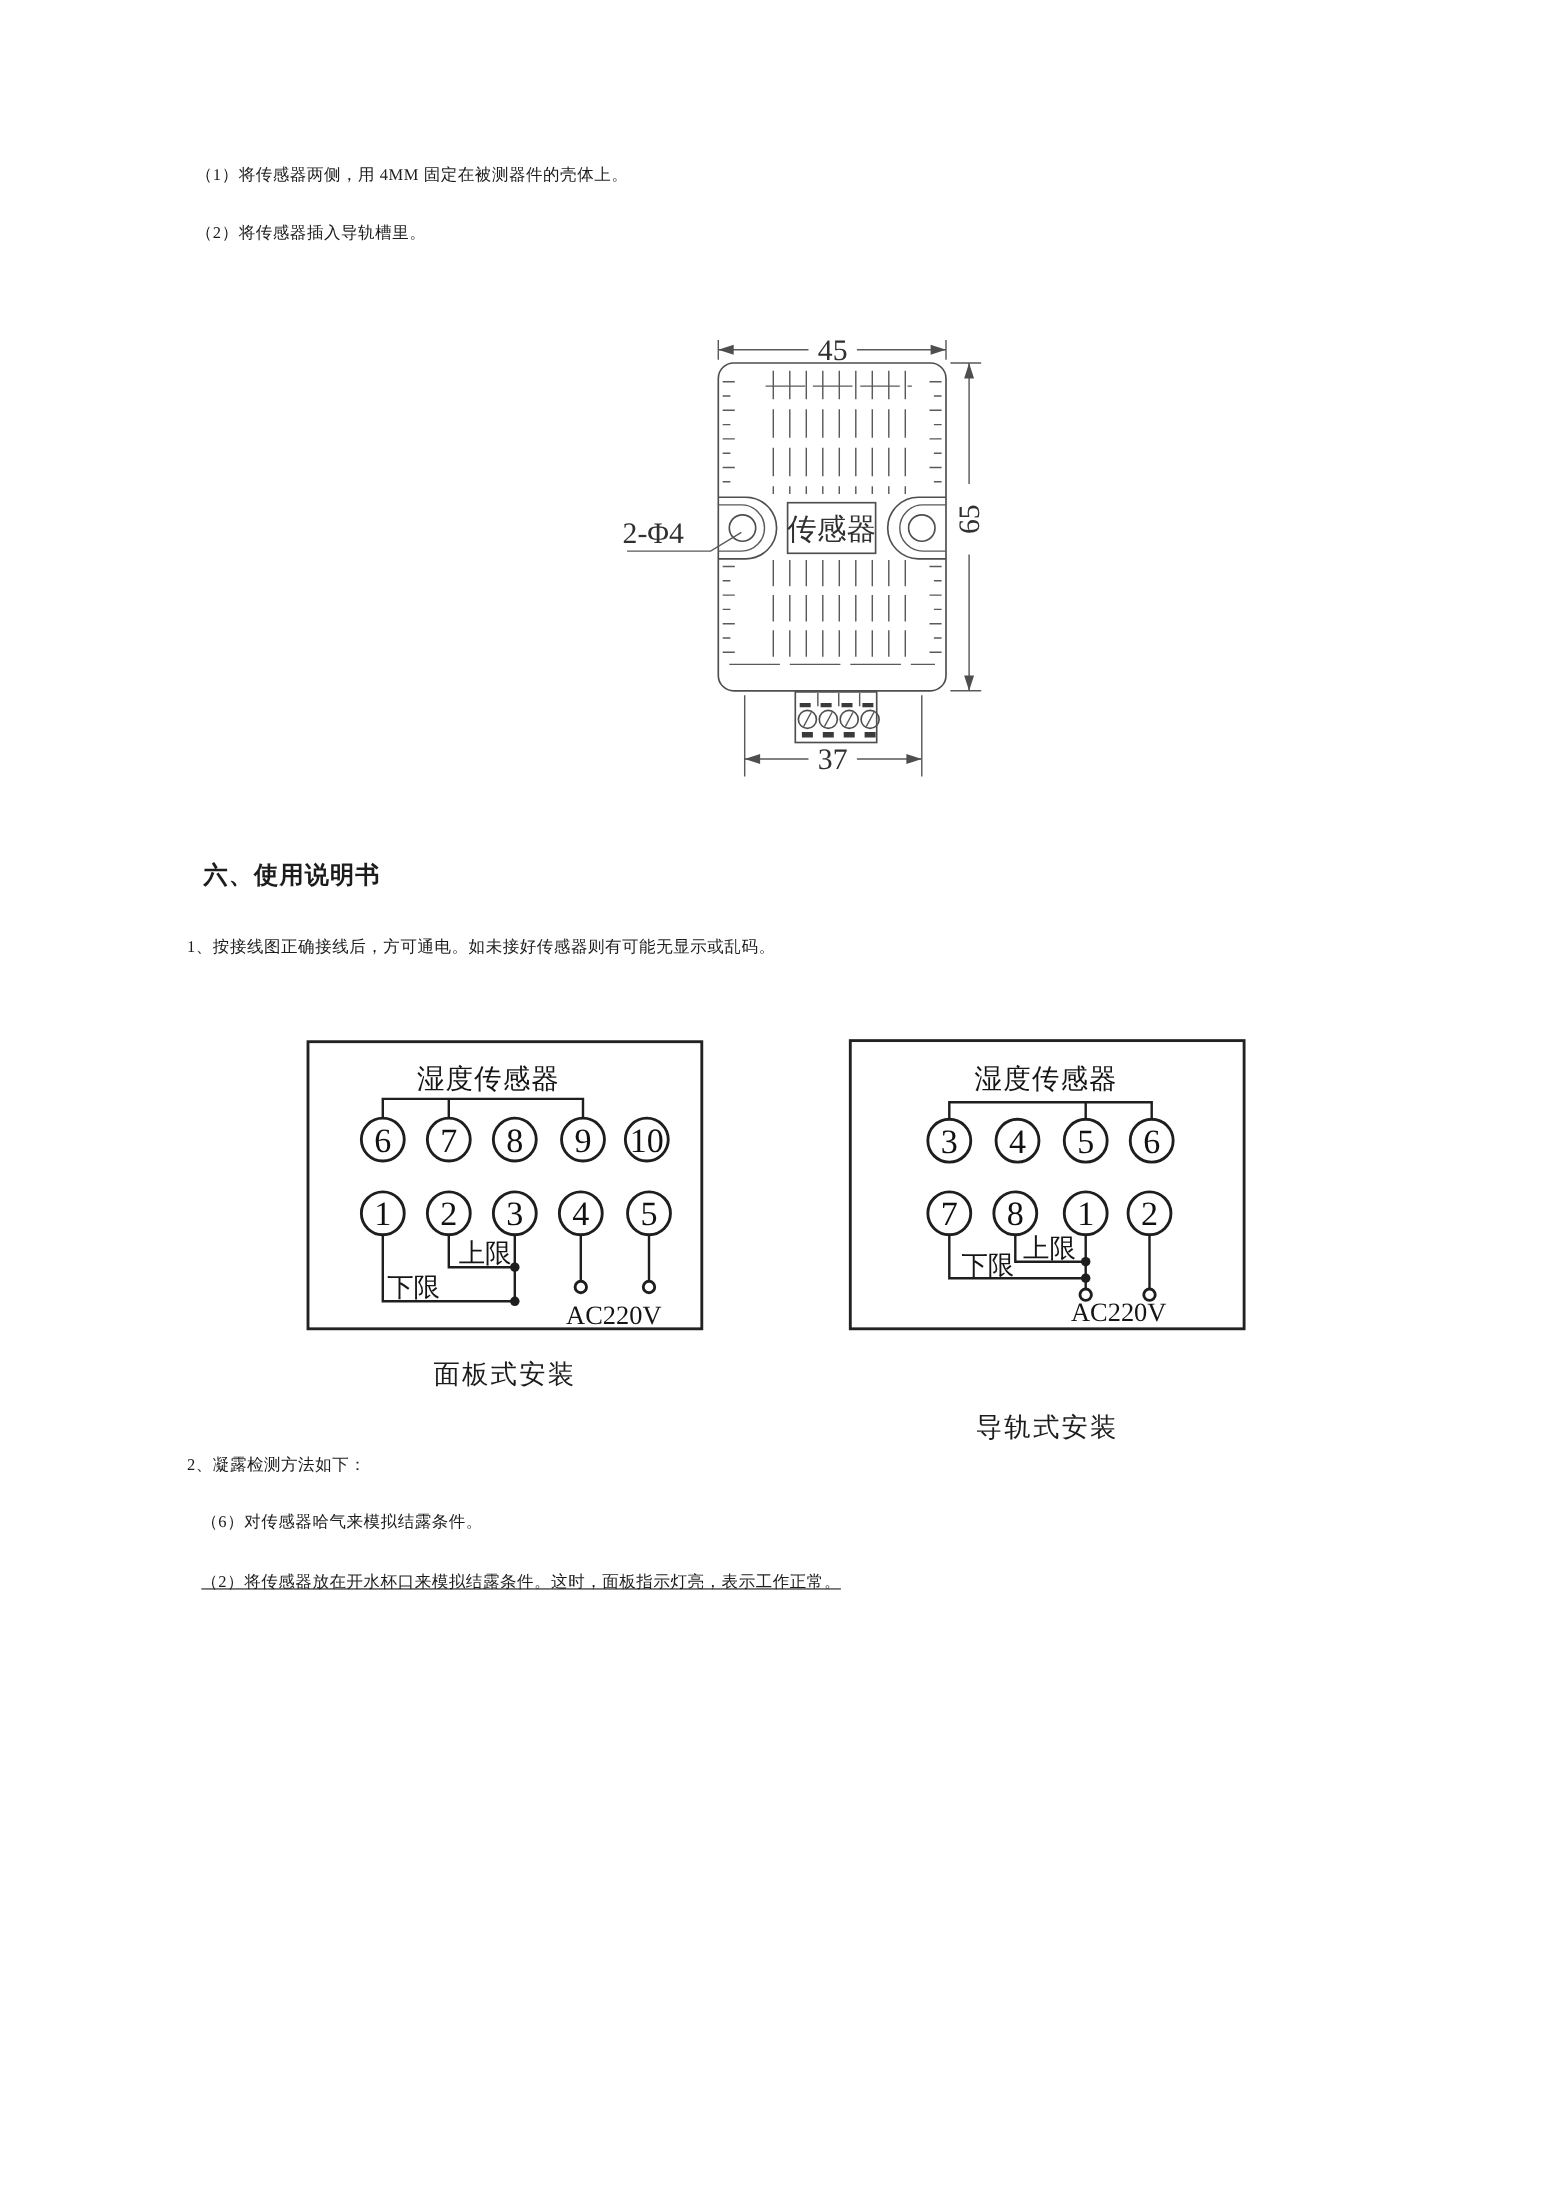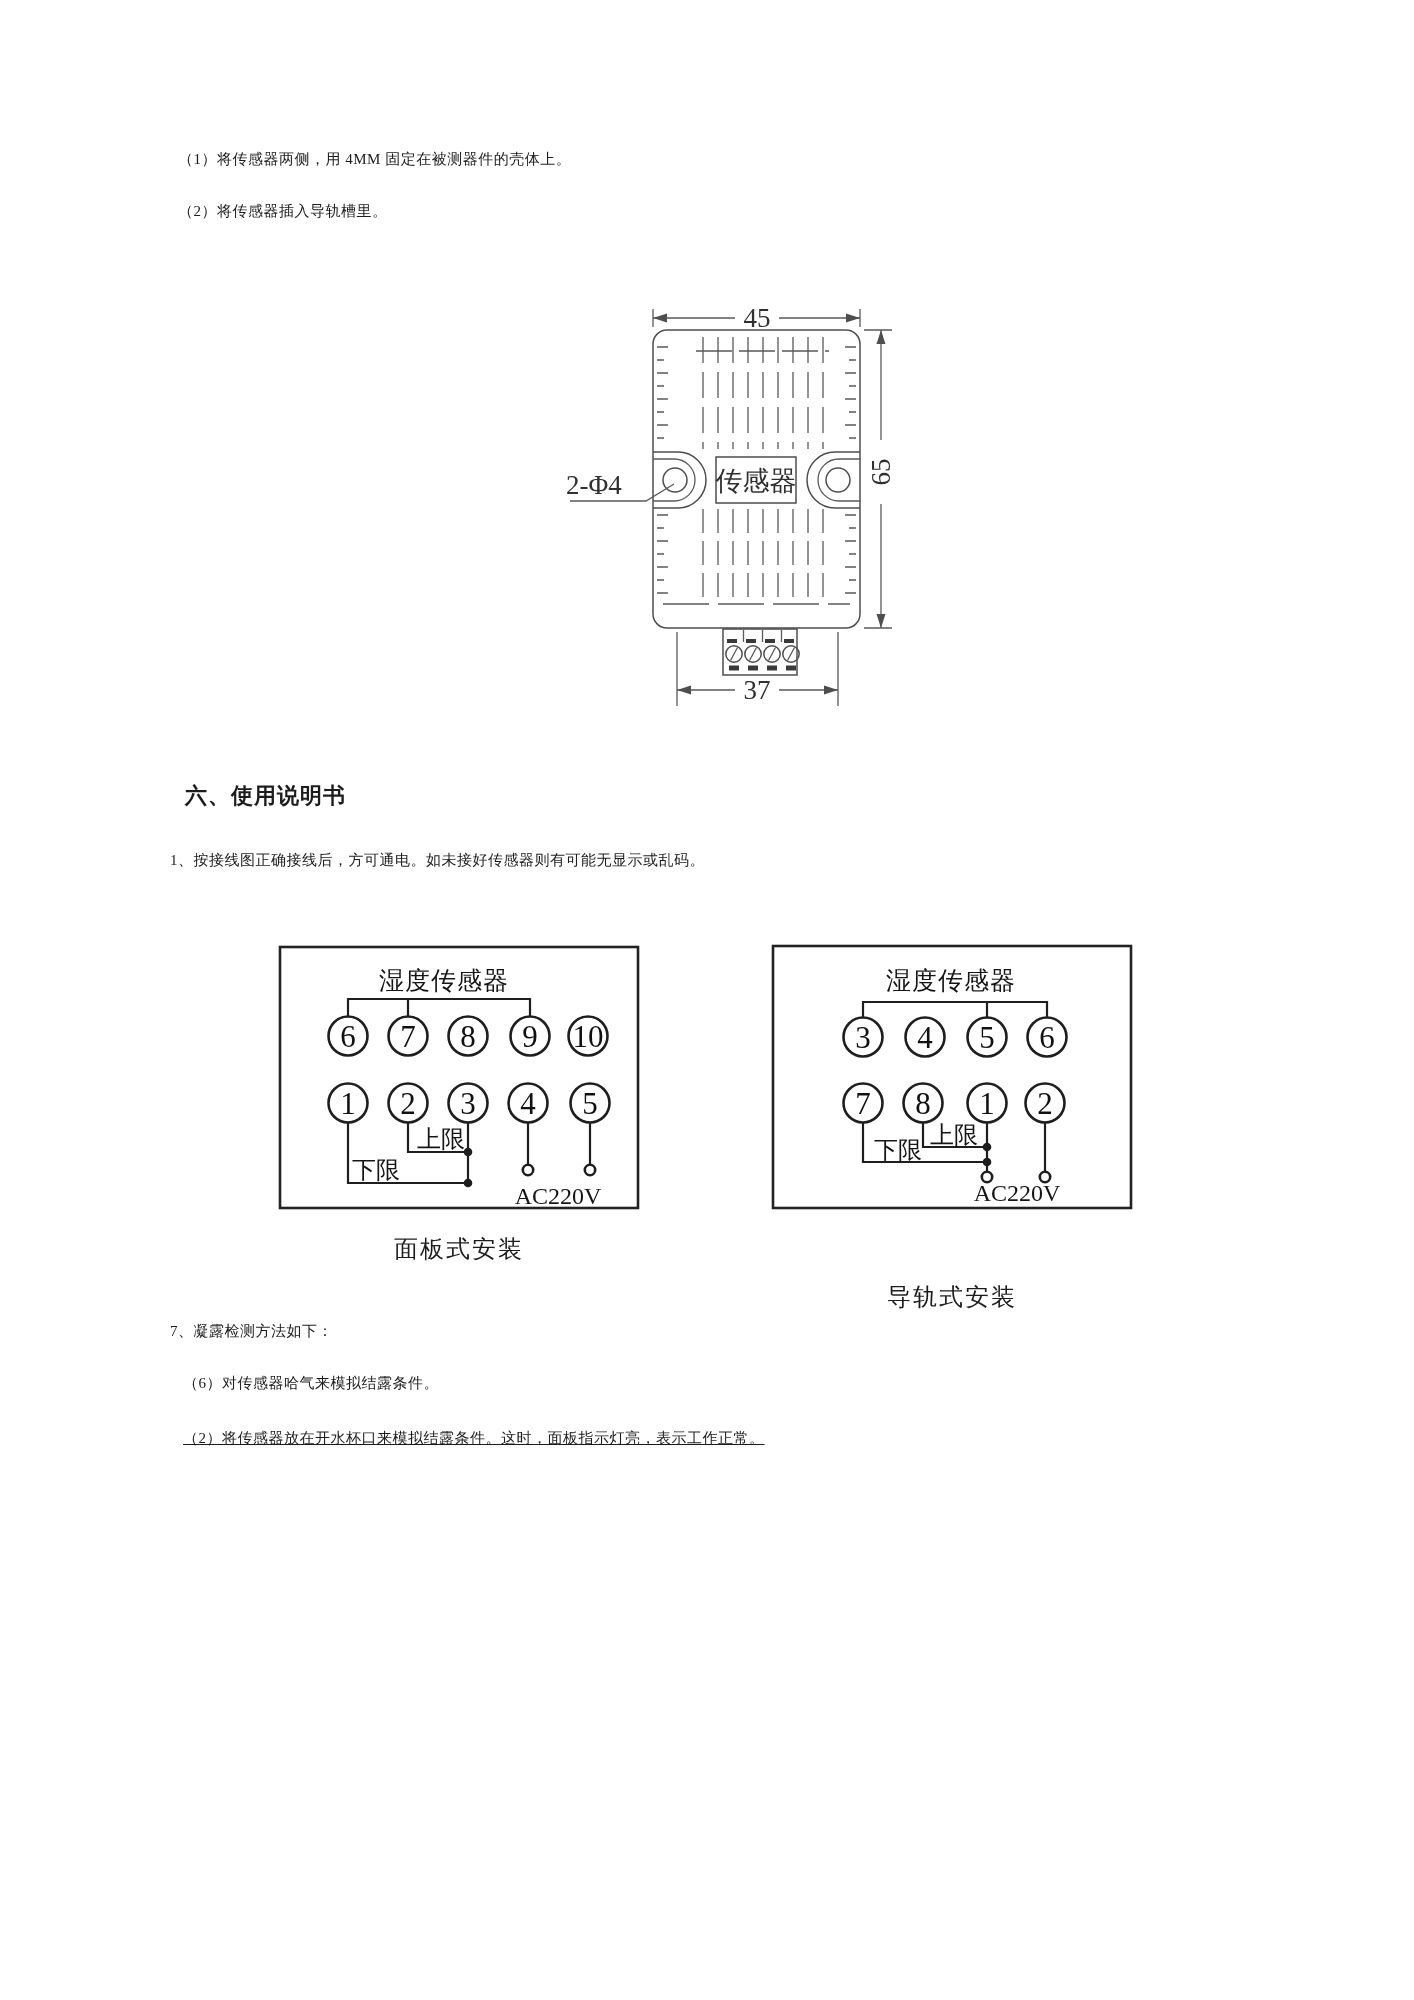--- a/index.html
+++ b/index.html
@@ -204,15 +204,15 @@
     <circle class="term-circle" stroke-width="2" cx="1045" cy="1177" r="5.2"></circle>
     <text class="diag-label" x="930" y="1143">上限</text>
     <text class="diag-label" x="874" y="1158">下限</text>
     <text class="diag-label" x="1017" y="1201" text-anchor="middle">AC220V</text>
   </g>
 </svg>
 
 <div class="caption" style="left:280px;top:1233px;width:358px;">面板式安装</div>
 <div class="caption" style="left:773px;top:1233px;width:358px;margin-top:48px;">导轨式安装</div>
 
-<div class="txt" style="left:170px;top:1322px;">7、凝露检测方法如下：</div>
+<div class="txt" style="left:170px;top:1322px;">2、凝露检测方法如下：</div>
 <div class="txt" style="left:183px;top:1374px;">（6）对传感器哈气来模拟结露条件。</div>
 <div class="txt" style="left:183px;top:1429px;text-decoration:underline;">（2）将传感器放在开水杯口来模拟结露条件。这时，面板指示灯亮，表示工作正常。</div>
 
 </body></html>

